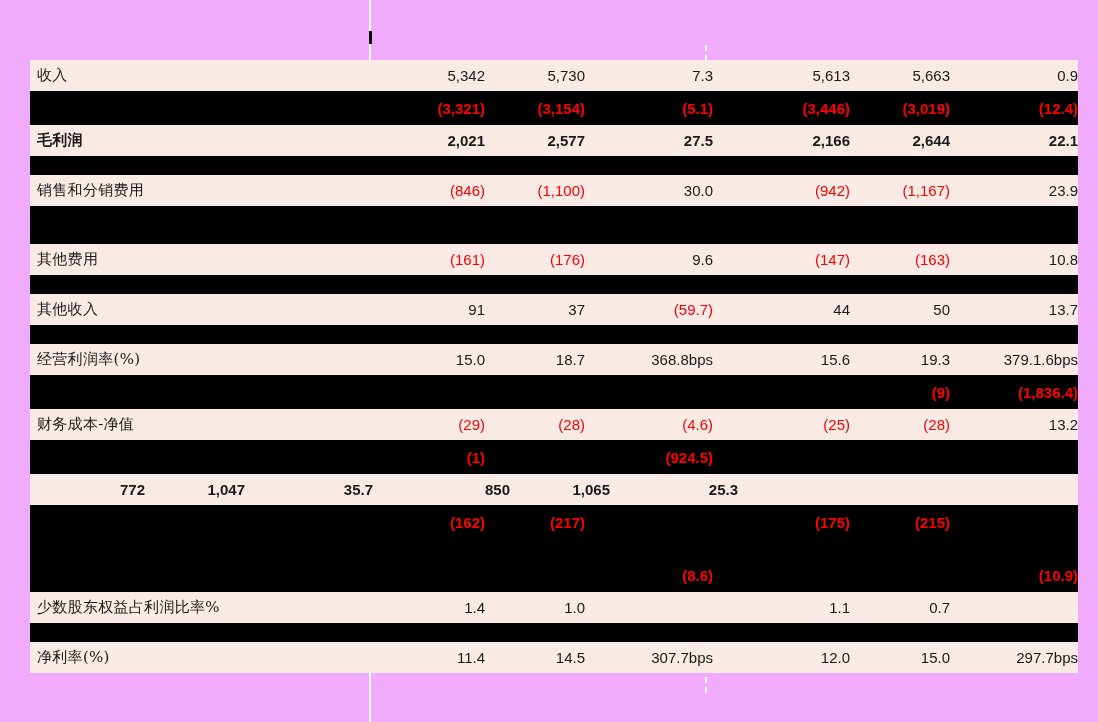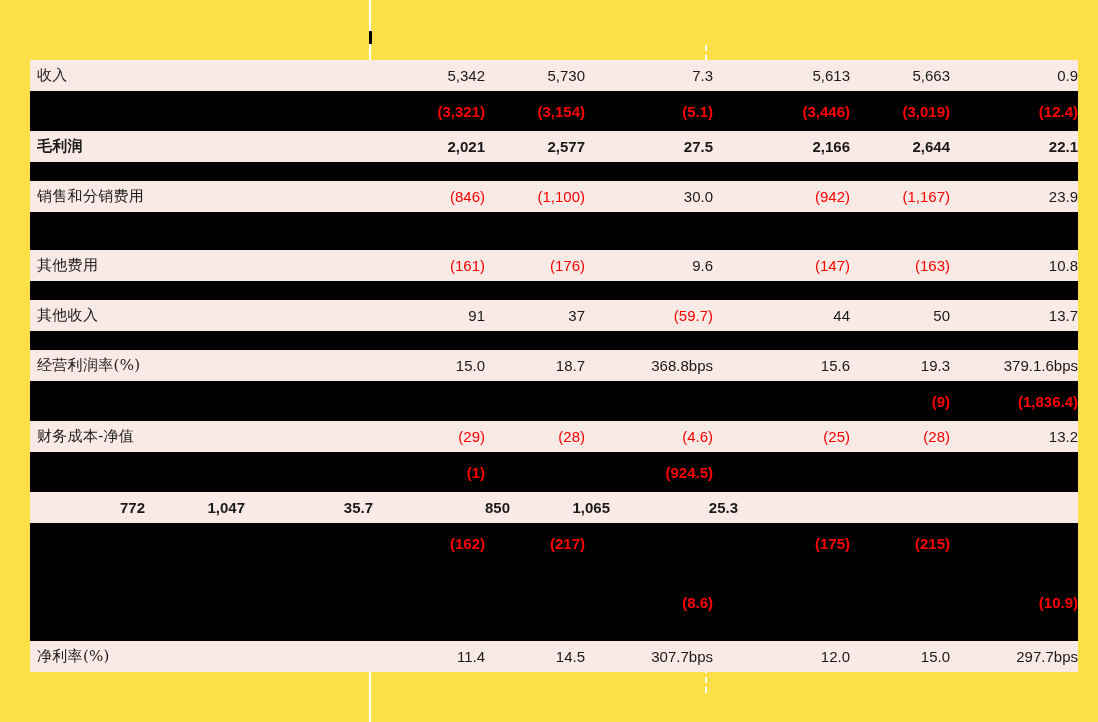--- a/index.html
+++ b/index.html
@@ -8,21 +8,21 @@
     background:#000;
     width:1098px;
     height:722px;
     overflow:hidden;
     font-family:"Liberation Sans","DejaVu Sans",sans-serif;
   }
   #root{
     position:relative;
     width:1098px;
     height:722px;
-    background:#fde047;
+    background:#f0abfc;
   }
 
   
   .vrule-solid{
     position:absolute;
     left:369px;
     top:0px;
     width:2px;
     height:722px;
     background:#ffffff;
@@ -60,21 +60,21 @@
     width:1048px;
   }
   
   .row.stripe{
     background:#faeae6;
     height:31px;
   }
   
   .row.dark{
     background:#000000;
-    height:40px;
+    height:34px;
   }
   .row.spacer{ background:#000000; height:19px; }
 
   .cell{
     box-sizing:border-box;
     font-size:15px;
     color:#1a1a1a;
     white-space:nowrap;
     overflow:hidden;
   }
@@ -242,20 +242,30 @@
       <div class="row dark">
         <div class="cell c-label"></div>
         <div class="cell c-n1"></div>
         <div class="cell c-n2"></div>
         <div class="cell c-n3">(8.6)</div>
         <div class="cell c-gap"></div>
         <div class="cell c-n4"></div>
         <div class="cell c-n5"></div>
         <div class="cell c-n6">(10.9)</div>
       </div>
+      <div class="row stripe">
+        <div class="cell c-label">少数股东权益占利润比率%</div>
+        <div class="cell c-n1 ital">1.4</div>
+        <div class="cell c-n2 ital">1.0</div>
+        <div class="cell c-n3 ital"></div>
+        <div class="cell c-gap"></div>
+        <div class="cell c-n4 ital">1.1</div>
+        <div class="cell c-n5 ital">0.7</div>
+        <div class="cell c-n6 ital"></div>
+      </div>
       <div class="row spacer"></div>
       <div class="row stripe">
         <div class="cell c-label">净利率(%)</div>
         <div class="cell c-n1 ital">11.4</div>
         <div class="cell c-n2 ital">14.5</div>
         <div class="cell c-n3">307.7bps</div>
         <div class="cell c-gap"></div>
         <div class="cell c-n4 ital">12.0</div>
         <div class="cell c-n5 ital">15.0</div>
         <div class="cell c-n6">297.7bps</div>

